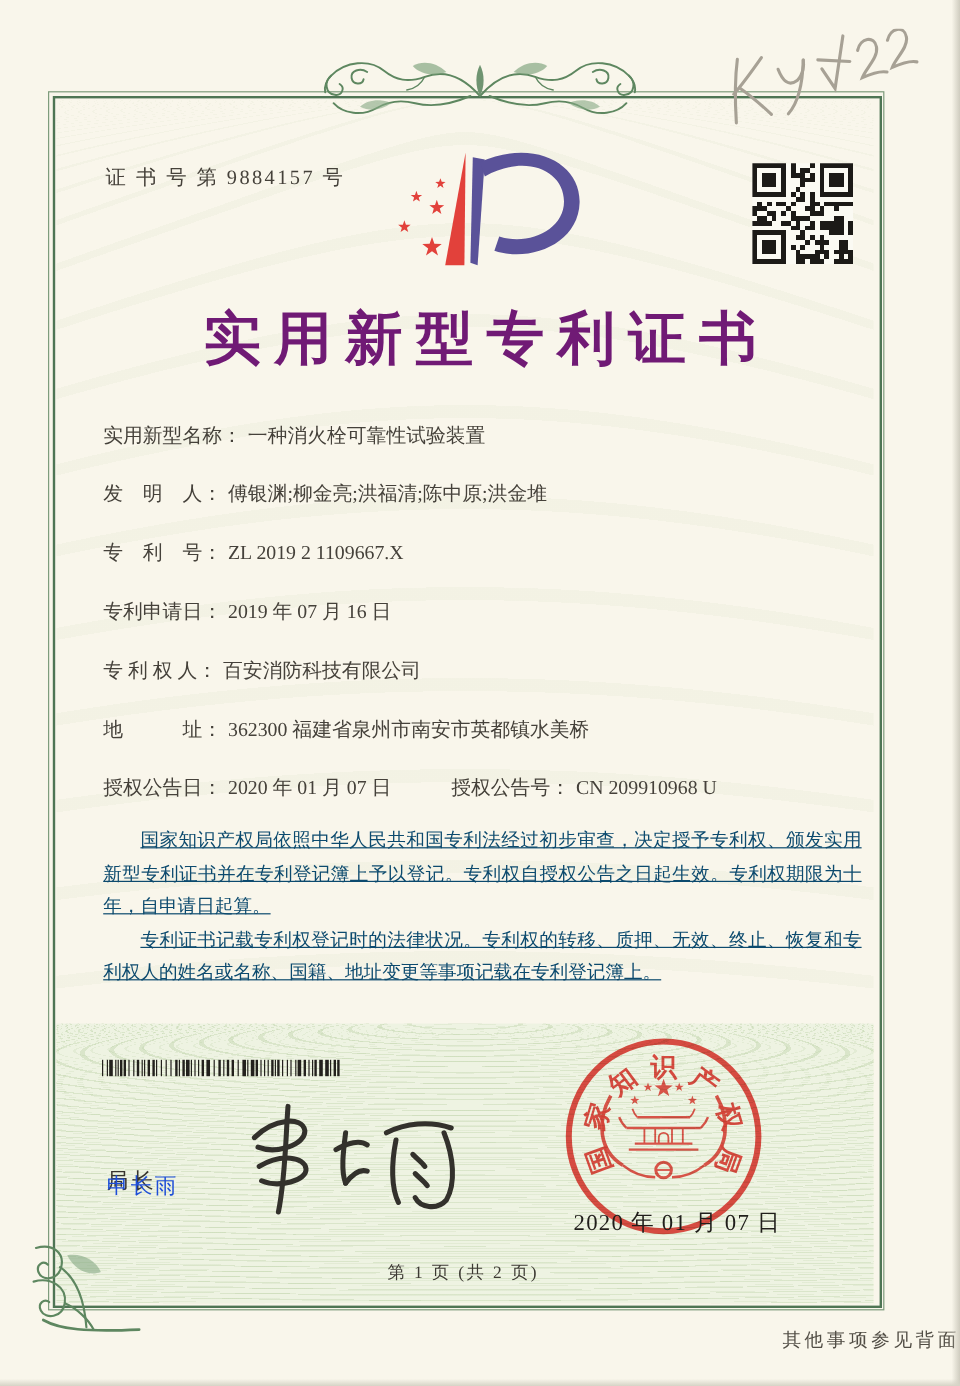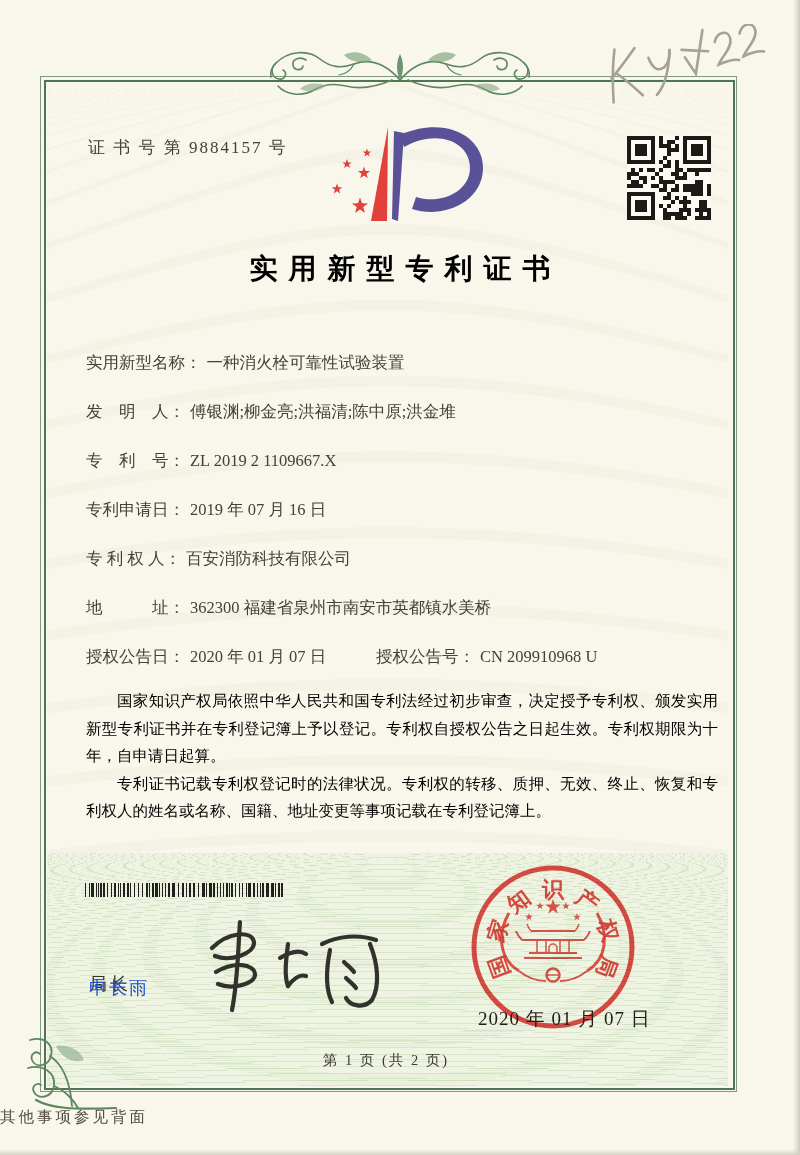--- a/index.html
+++ b/index.html
@@ -16,44 +16,44 @@
 
   
   .paper-texture{position:absolute;left:47px;top:83px;width:681px;height:1003px;
       background-image:repeating-radial-gradient(160% 26px at 50% 0,rgba(150,180,120,.06) 0 1px,rgba(0,0,0,0) 1px 7px);}
   .tint{position:absolute;left:47px;top:853px;width:681px;height:233px;background-color:#eef3e2;
       background-image:
         repeating-radial-gradient(170% 26px at 50% -4px,rgba(145,180,115,.22) 0 1px,rgba(145,180,115,0) 1px 6px),
         repeating-radial-gradient(170% 30px at 50% 8px,rgba(145,180,115,.12) 0 1px,rgba(145,180,115,0) 1px 7px);}
 
   .cert-no{position:absolute;left:88px;top:136px;font-size:17px;letter-spacing:2px;color:#45413a;}
-  .title{position:absolute;left:0;top:250px;width:100%;text-align:center;font-size:28px;font-weight:700;
-         letter-spacing:11px;text-indent:11px;color:#000000;}
+  .title{position:absolute;left:0;top:250px;width:100%;text-align:center;font-size:48px;font-weight:700;
+         letter-spacing:11px;text-indent:11px;color:#701a75;}
 
   .fields{position:absolute;left:86px;top:338px;width:648px;}
   .frow{height:49px;line-height:49px;font-size:16.5px;white-space:nowrap;position:relative;color:#45413a;}
   .fcolon{margin-right:5px;}
   .grant-second{position:absolute;left:290px;top:0;}
 
   .paras{position:absolute;left:86px;top:687px;width:632px;font-size:15.5px;line-height:27.5px;
-         text-align:justify;color:#000000;}
+         text-align:justify;color:#0c4a6e;text-decoration:underline;}
   .paras p{margin:0;text-indent:2em;}
 
   .barcode{position:absolute;left:85px;top:883px;}
   .signer-title{position:absolute;left:89px;top:941px;font-size:18px;letter-spacing:3px;color:#37342e;margin-top:31px;}
   .signer-name{position:absolute;left:89px;top:976px;font-size:18px;letter-spacing:2px;color:#1d4ed8;}
   .signature{position:absolute;left:202px;top:914px;}
 
   .seal{position:absolute;left:466px;top:860px;mix-blend-mode:multiply;}
   .seal text{font-size:22px;font-weight:700;fill:#e5463f;font-family:"Liberation Serif","DejaVu Serif",serif;}
   .seal-date{position:absolute;left:478px;top:1006px;font-size:19px;letter-spacing:1px;color:#201e1b;}
 
   .page-no{position:absolute;left:0;top:1051px;width:100%;text-align:center;font-size:14.5px;
            letter-spacing:2px;color:#3c3933;transform:translateX(-14px);}
-  .back-note{position:absolute;left:0;top:1107px;width:100%;text-align:left;font-size:15.5px;
+  .back-note{position:absolute;left:0;top:1107px;width:100%;text-align:right;font-size:15.5px;
              letter-spacing:3px;color:#514d45;}
 
   .qr{position:absolute;left:627px;top:136px;}
   .logo{position:absolute;left:330px;top:111px;}
   .pencil{position:absolute;left:592px;top:24px;}
   .ornament-top{position:absolute;left:268px;top:46px;}
   .flourish-bl{position:absolute;left:20px;top:1034px;}
 </style>
 </head>
 <body>

